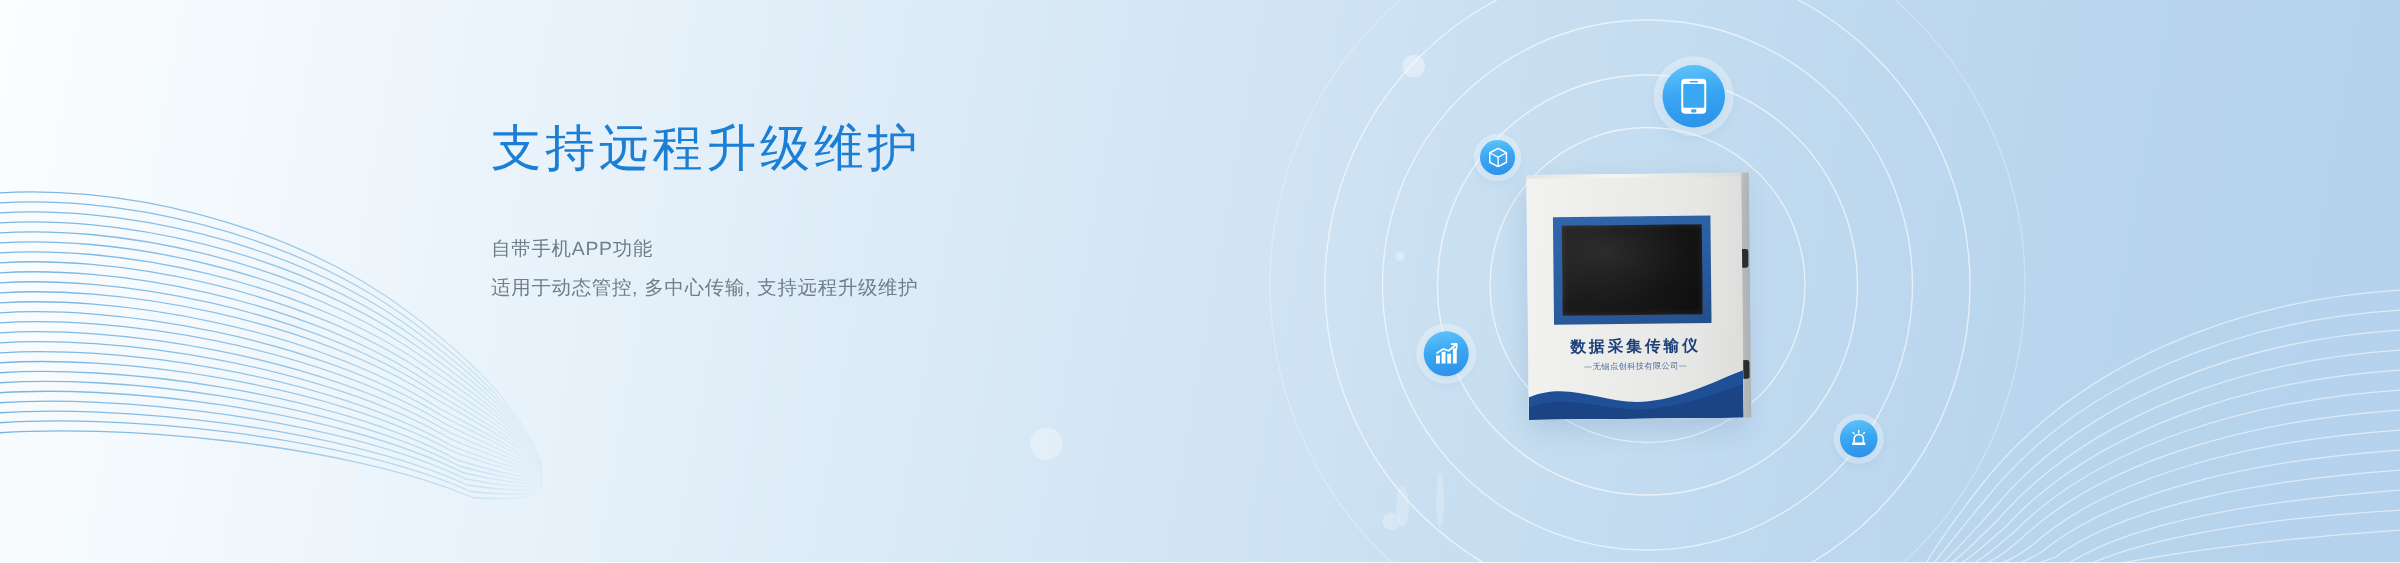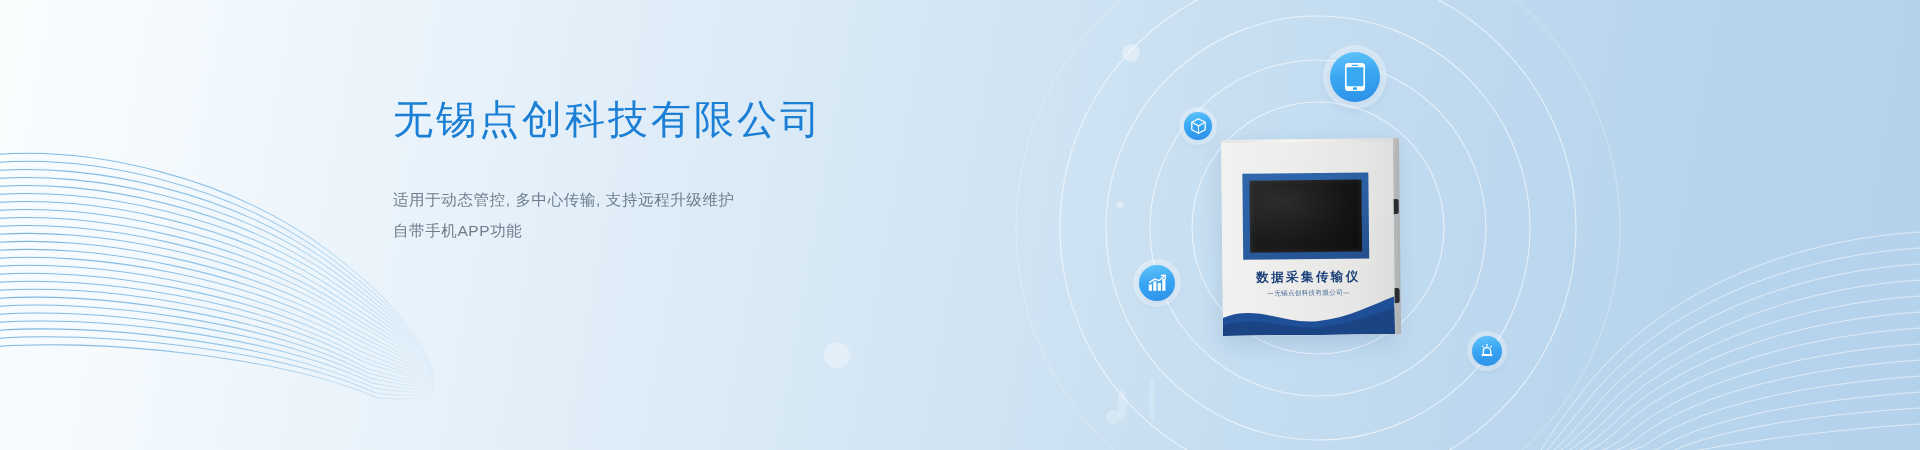--- a/index.html
+++ b/index.html
@@ -272,24 +272,24 @@
   <svg class="bg-layer" viewBox="0 0 1920 450">
     <circle cx="1131" cy="53" r="9" fill="#ffffff" fill-opacity="0.38"></circle>
     <circle cx="1120" cy="205" r="4" fill="#ffffff" fill-opacity="0.30"></circle>
     <circle cx="837" cy="355" r="13" fill="#ffffff" fill-opacity="0.30"></circle>
     <circle cx="1113" cy="417" r="7" fill="#ffffff" fill-opacity="0.26"></circle>
     <ellipse cx="1122" cy="405" rx="5" ry="16" fill="#ffffff" fill-opacity="0.22"></ellipse>
     <ellipse cx="1152" cy="400" rx="3" ry="22" fill="#ffffff" fill-opacity="0.20"></ellipse>
   </svg>
 
   <div class="copy">
-    <h1 class="title">无锡点创科技有限公司</h1>
+    <h1 class="title">支持远程升级维护</h1>
     <ul class="sub-list">
+      <li class="sub-line">自带手机APP功能</li>
       <li class="sub-line">适用于动态管控, 多中心传输, 支持远程升级维护</li>
-      <li class="sub-line">自带手机APP功能</li>
     </ul>
   </div>
 
   <div class="device">
     <div class="device-side"></div>
     <div class="device-conn c1"></div>
     <div class="device-conn c2"></div>
 
     <div class="device-body">
       <div class="device-top-edge"></div>

